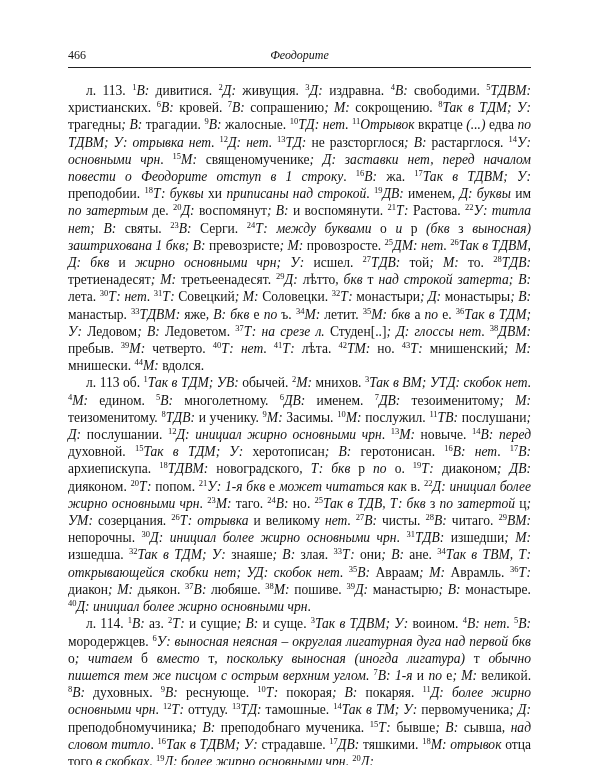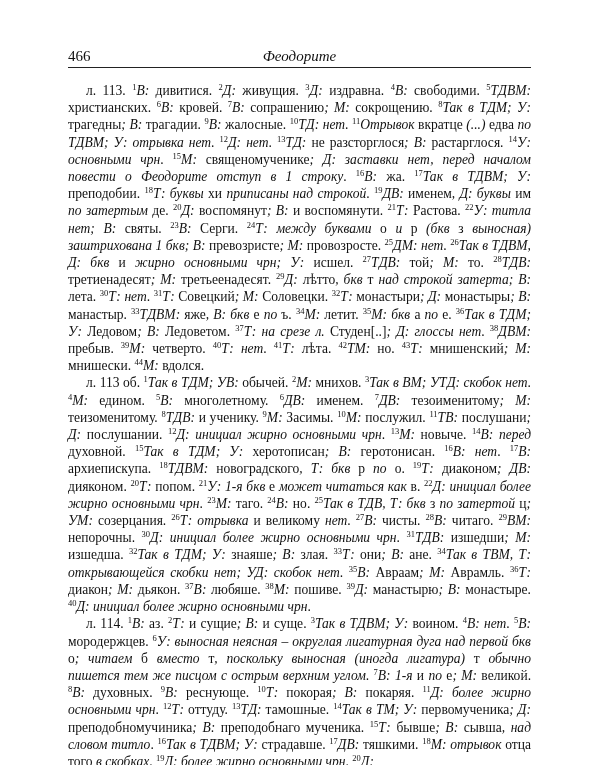--- a/index.html
+++ b/index.html
@@ -1,18 +1,18 @@
 <!DOCTYPE html>
 <html><head>
 <meta charset="utf-8">
 <style>
   html, body { margin: 0; padding: 0; background: #ffffff; }
   body { width: 600px; height: 765px; position: relative; overflow: hidden; }
   .page { position: absolute; left: 68px; top: 48px; width: 463px; color: #111; font-family: "Liberation Serif", serif; }
-  .header { display: flex; align-items: baseline; font-size: 15px; height: 16px; }
+  .header { display: flex; align-items: baseline; font-size: 12px; height: 16px; }
   .pagenum { width: 40px; }
   .runhead { flex: 1; text-align: center; font-style: italic; padding-right: 40px; }
   .rule { border-top: 1px solid #222; margin-top: 3px; margin-bottom: 14px; }
   .para { font-size: 13.55px; line-height: 17.2px; text-align: justify; text-indent: 18px; margin: 0; hyphens: manual; }
   .para i { font-style: italic; }
   sup { font-size: 8.5px; line-height: 0; vertical-align: 5px; }
 </style>
 </head>
 <body>
 

